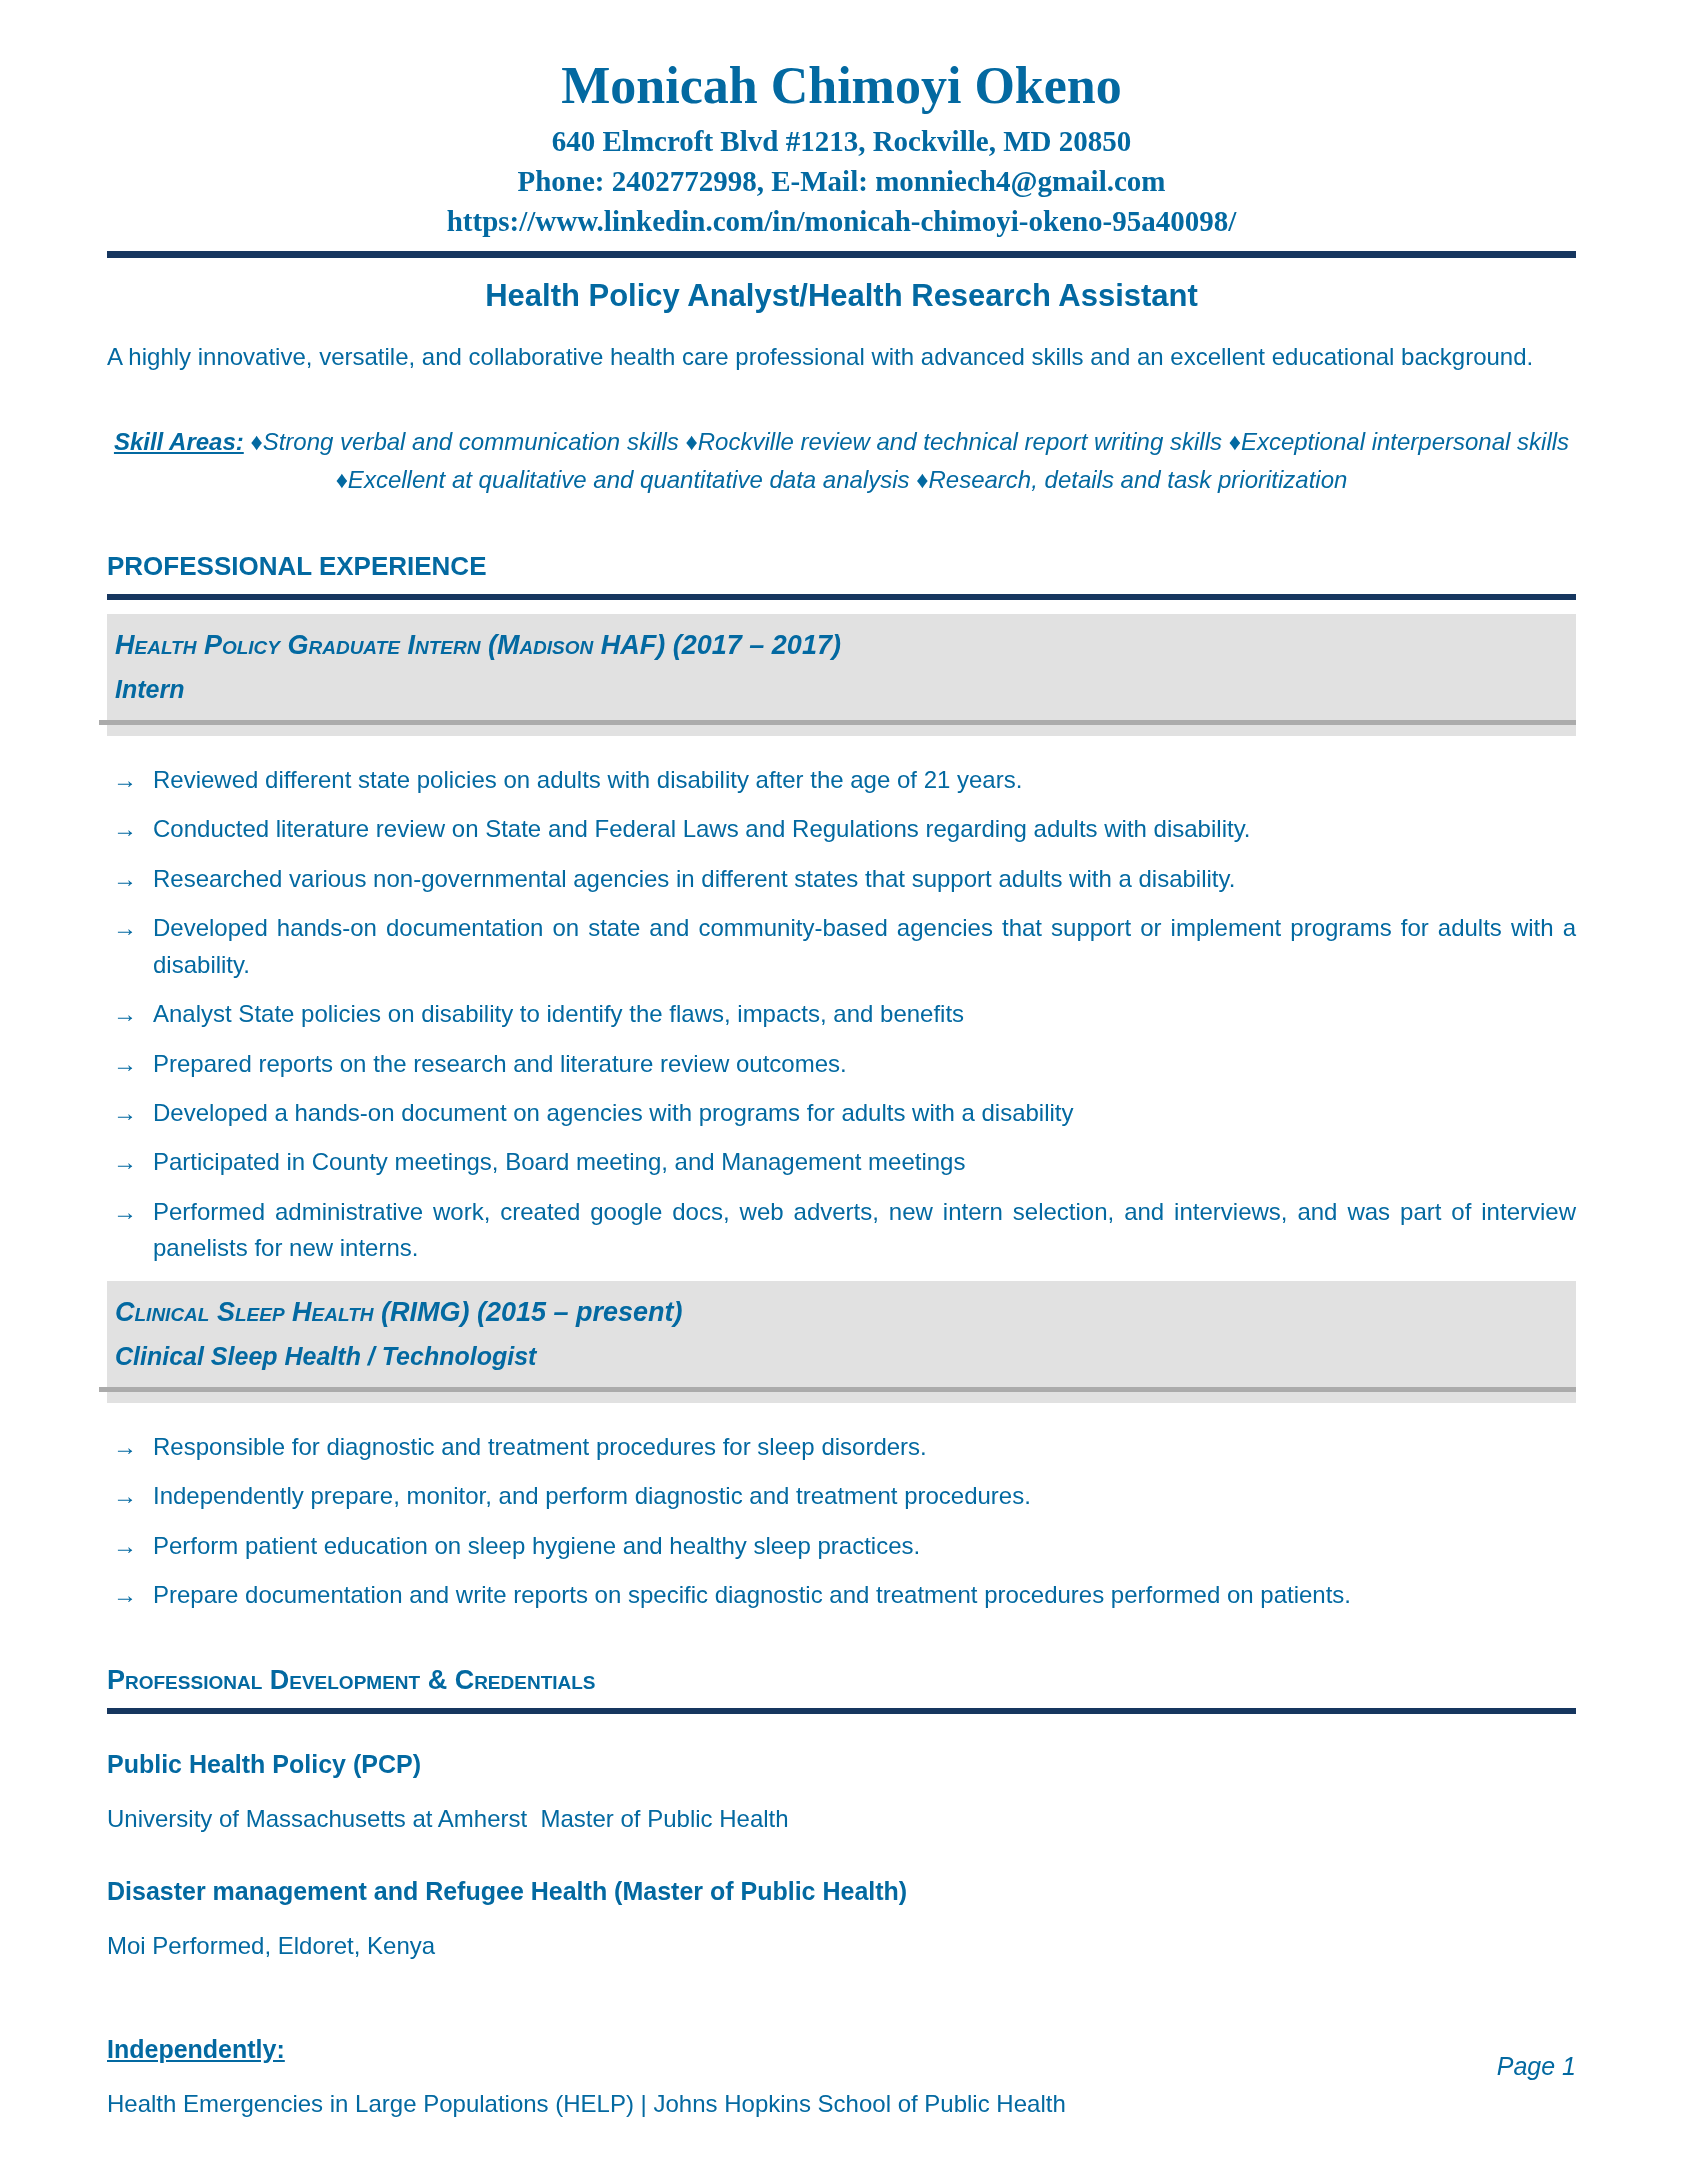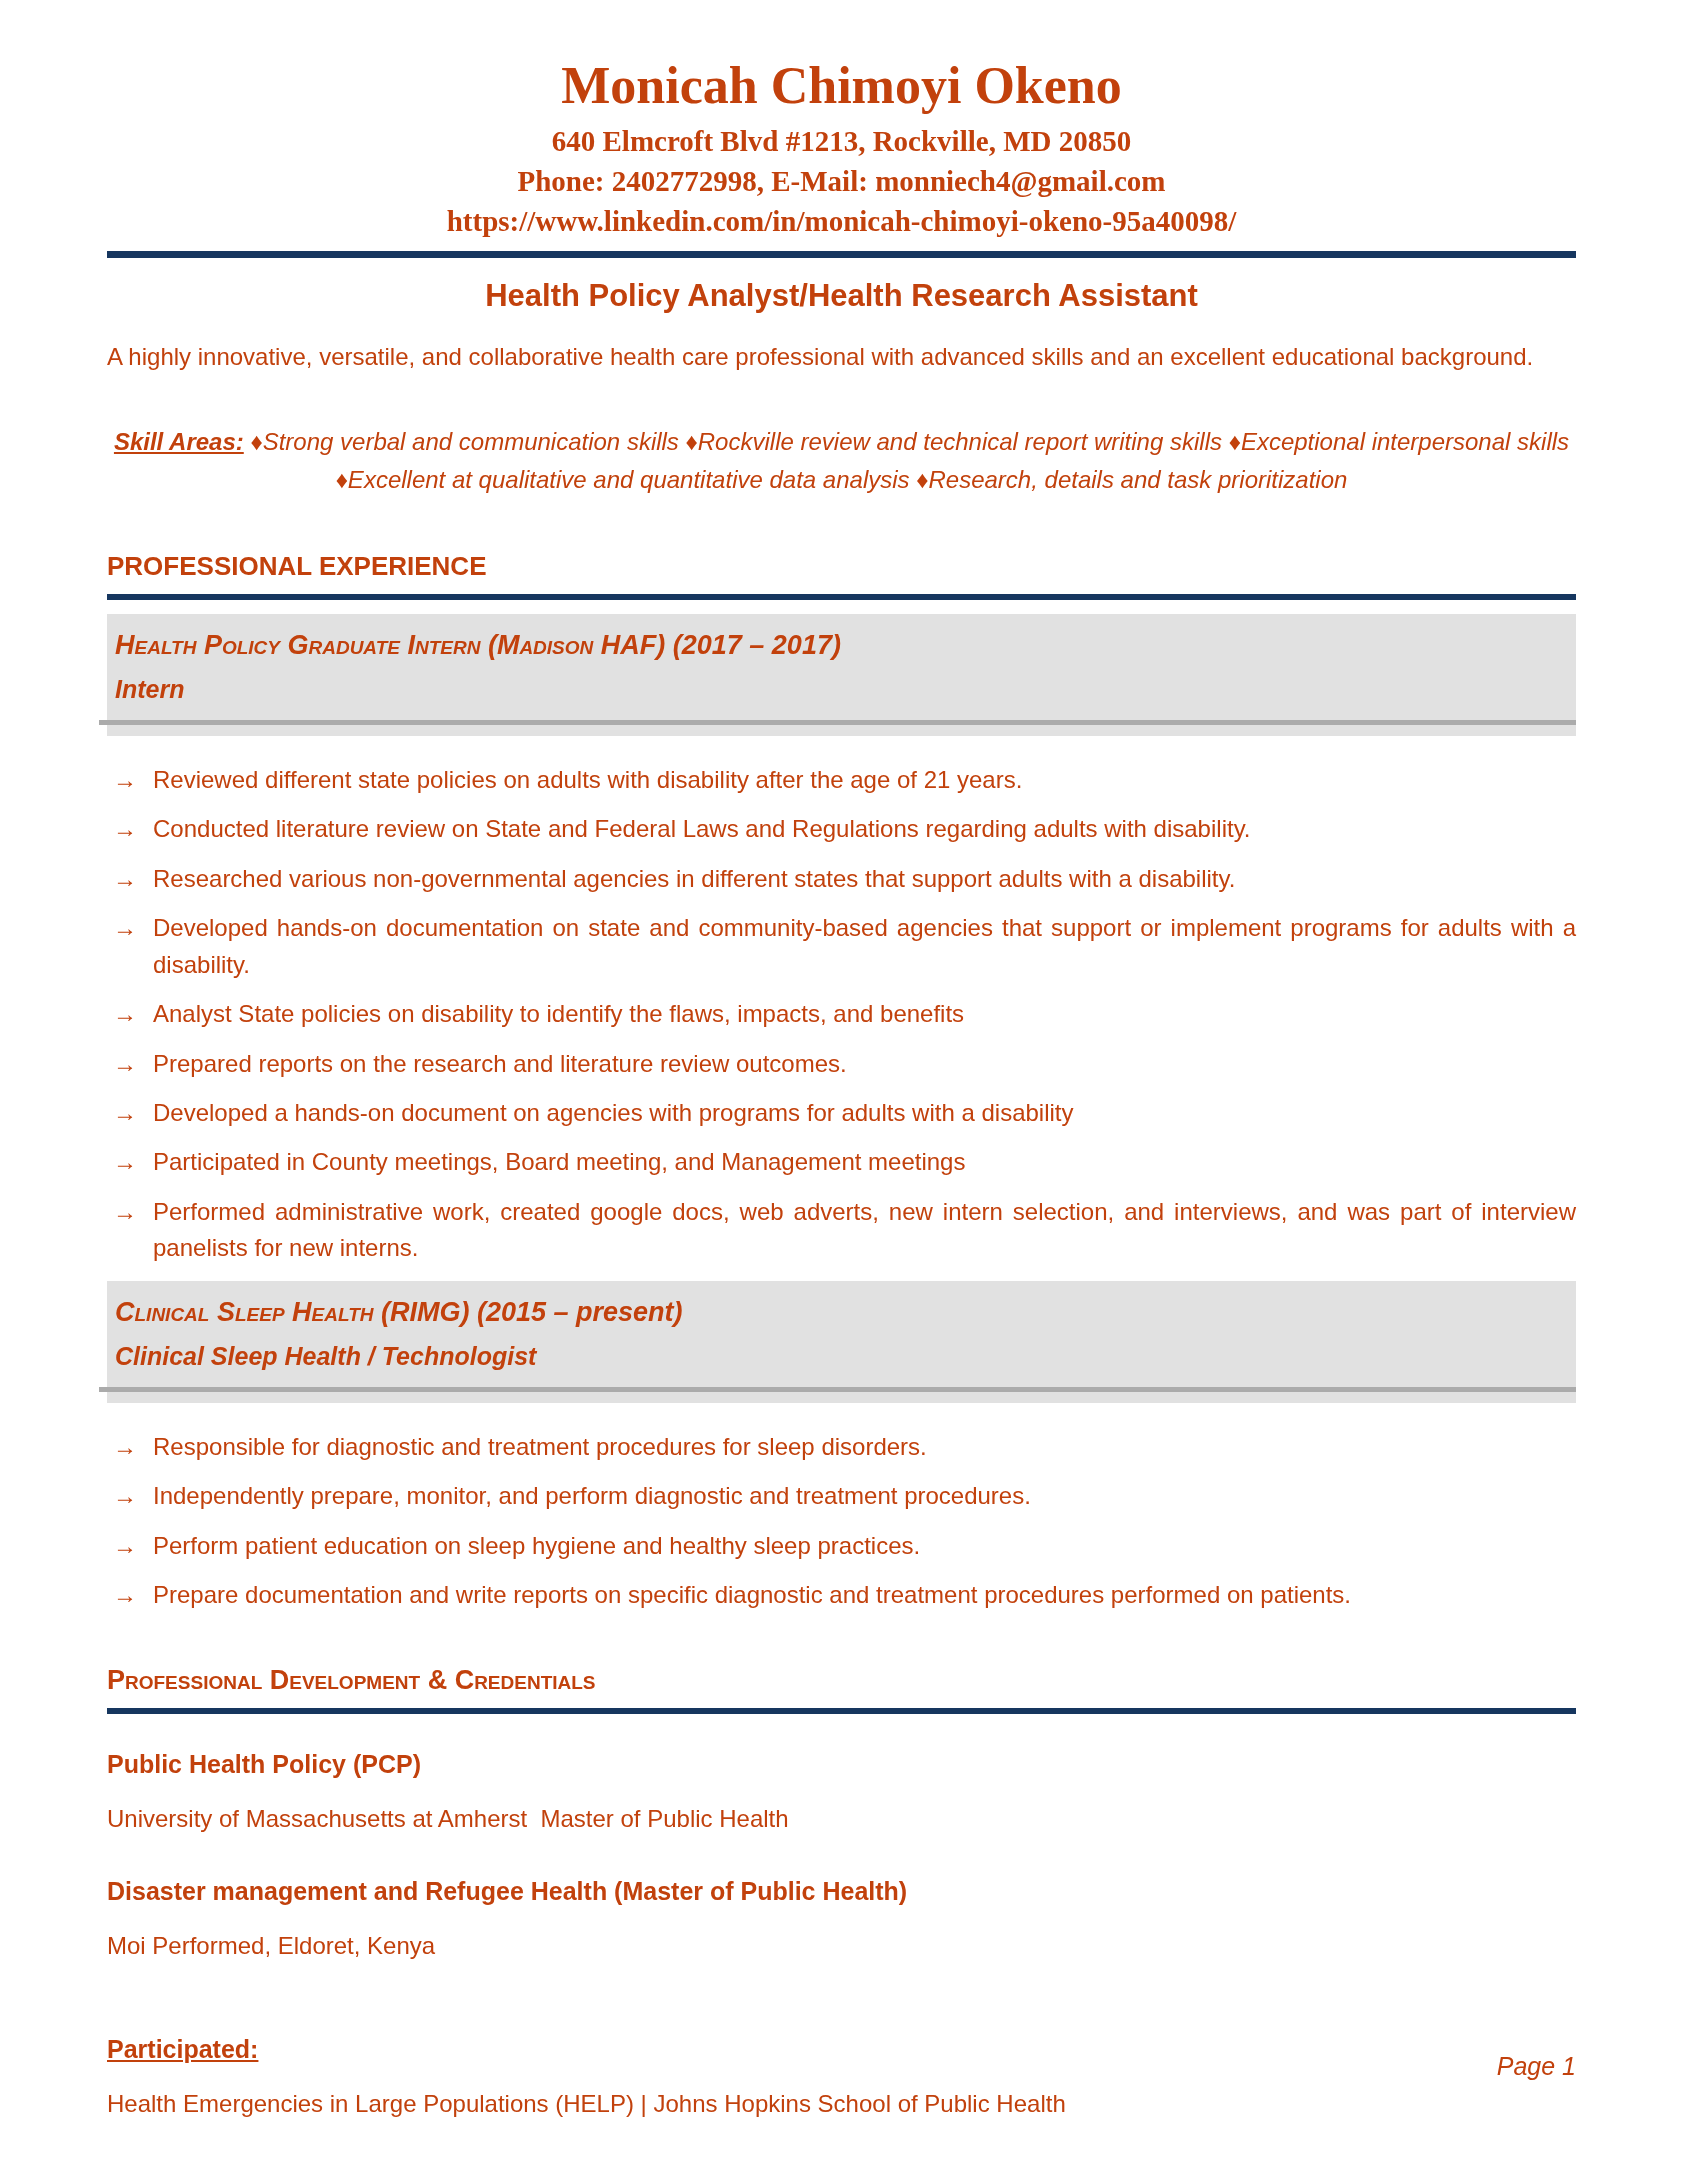--- a/index.html
+++ b/index.html
@@ -3,21 +3,21 @@
 <meta charset="utf-8">
 <style>
   * { box-sizing: border-box; }
   html, body { margin: 0; padding: 0; background: #ffffff; }
   .page {
     position: relative;
     width: 1683px;
     height: 2178px;
     margin: 0 auto;
     background: #ffffff;
-    color: #c2410c;
+    color: #0369a1;
     font-family: "Liberation Sans", sans-serif;
     padding: 55px 107px 0 107px;
     overflow: hidden;
   }
 
   
   .header { text-align: center; font-family: "Liberation Serif", serif; font-weight: bold; }
   .name { font-size: 52px; line-height: 1.2; margin-bottom: 4px; }
   .header-line { font-size: 29px; line-height: 1.38; }
   .rule-navy { height: 7px; margin-top: 10px; }
@@ -165,20 +165,20 @@
     <div class="edu-heading">Public Health Policy (PCP)</div>
     <div class="edu-detail">University of Massachusetts at Amherst  Master of Public Health</div>
   </div>
 
   <div class="edu-block">
     <div class="edu-heading">Disaster management and Refugee Health (Master of Public Health)</div>
     <div class="edu-detail">Moi Performed, Eldoret, Kenya</div>
   </div>
 
   <div class="cert-block">
-    <div class="cert-label">Participated:</div>
+    <div class="cert-label">Independently:</div>
     <div class="edu-detail">Health Emergencies in Large Populations (HELP) | Johns Hopkins School of Public Health</div>
   </div>
 
   <div class="page-footer">Page 1</div>
 
 </div>
 
 
 </body></html>

